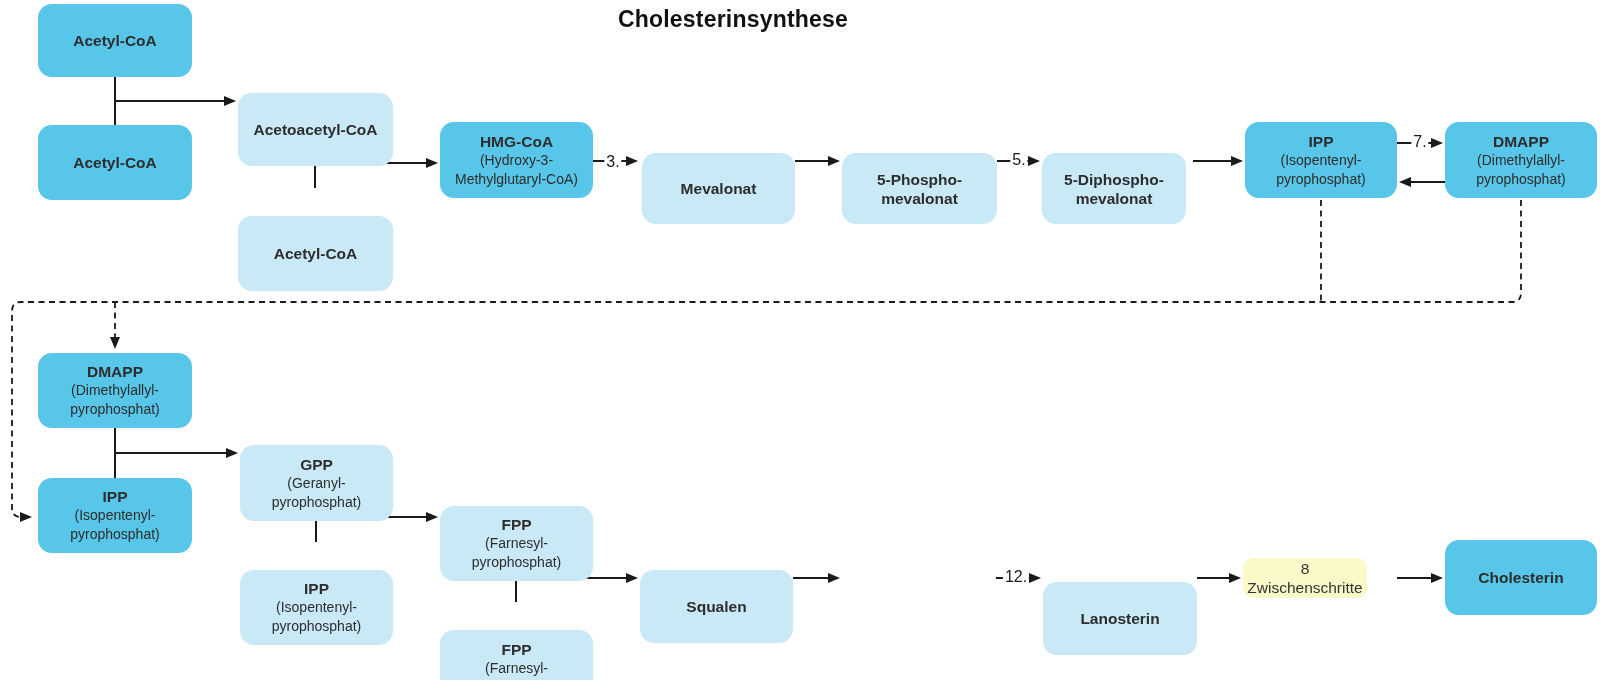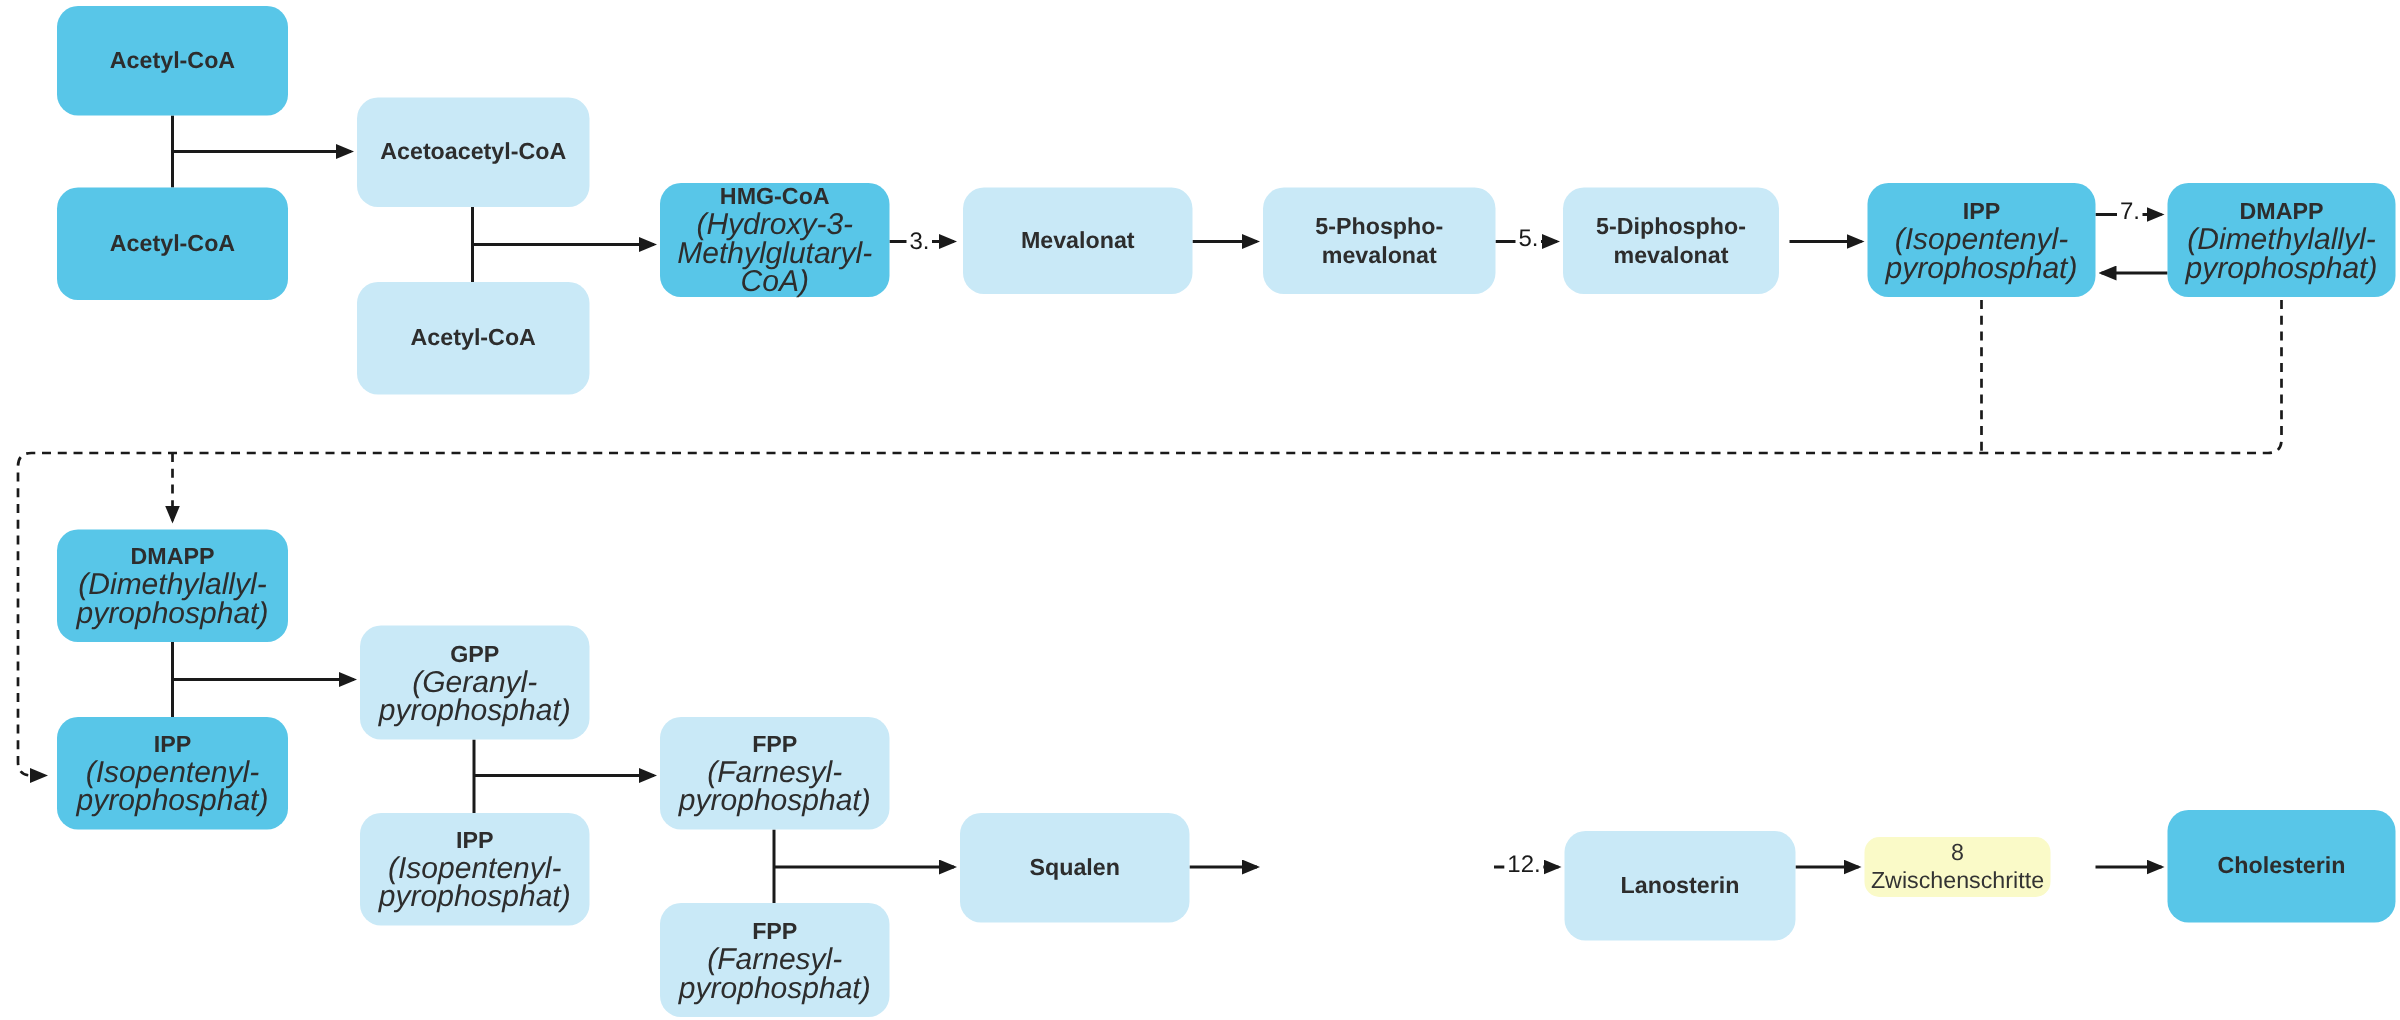--- a/index.html
+++ b/index.html
@@ -9,35 +9,36 @@
     position:absolute; left:433px; top:6px; width:600px; margin:0;
     text-align:center; font-size:23px; font-weight:bold; color:#111111; letter-spacing:0.2px;
   }
   svg.wires { position:absolute; left:0; top:0; }
   .node {
     position:absolute; border-radius:14px; box-sizing:border-box;
     display:flex; flex-direction:column; align-items:center; justify-content:center;
     text-align:center; color:#2d2d2d; padding:20px 4px;
   }
   .node.dark   { background:#58C6E8; }
-  .node.light  { background:#C9E9F7; }
+  .node.light  { background:#C9E9F7;margin-top:28px; }
   .node.yellow { background:#FAFAC8; border-radius:10px; }
   .t { font-weight:bold; font-size:15.5px; line-height:19px; white-space:pre-line; }
-  .s { font-style:italic; font-size:20px; line-height:19px; white-space:pre-line; }
+  .s { font-size:14px; line-height:19px; white-space:pre-line; }
   .node.yellow .t { font-weight:normal; font-size:15.5px; color:#333333; }
   .elabel {
     position:absolute; transform:translate(-50%,-50%);
     background:#ffffff; padding:0 2px; font-size:16px; color:#1a1a1a; line-height:18px;
   }
 </style>
 </head>
 <body>
 
 <div class="canvas">
 
+  <h1 class="diagram-title">Cholesterinsynthese</h1>
 
   <svg class="wires" width="1600" height="680" viewBox="0 0 1600 680">
     <defs>
       <marker id="ah" viewBox="0 0 12 10" refX="10" refY="5" markerWidth="12" markerHeight="10" orient="auto" markerUnits="userSpaceOnUse">
         <path d="M0,0 L12,5 L0,10 Z" fill="#1a1a1a"></path>
       </marker>
     </defs>
     <g stroke="#1a1a1a" stroke-width="2" fill="none">
       <line x1="115" y1="77" x2="115" y2="125"></line>
       <line x1="115" y1="101" x2="234" y2="101" marker-end="url(#ah)"></line>

